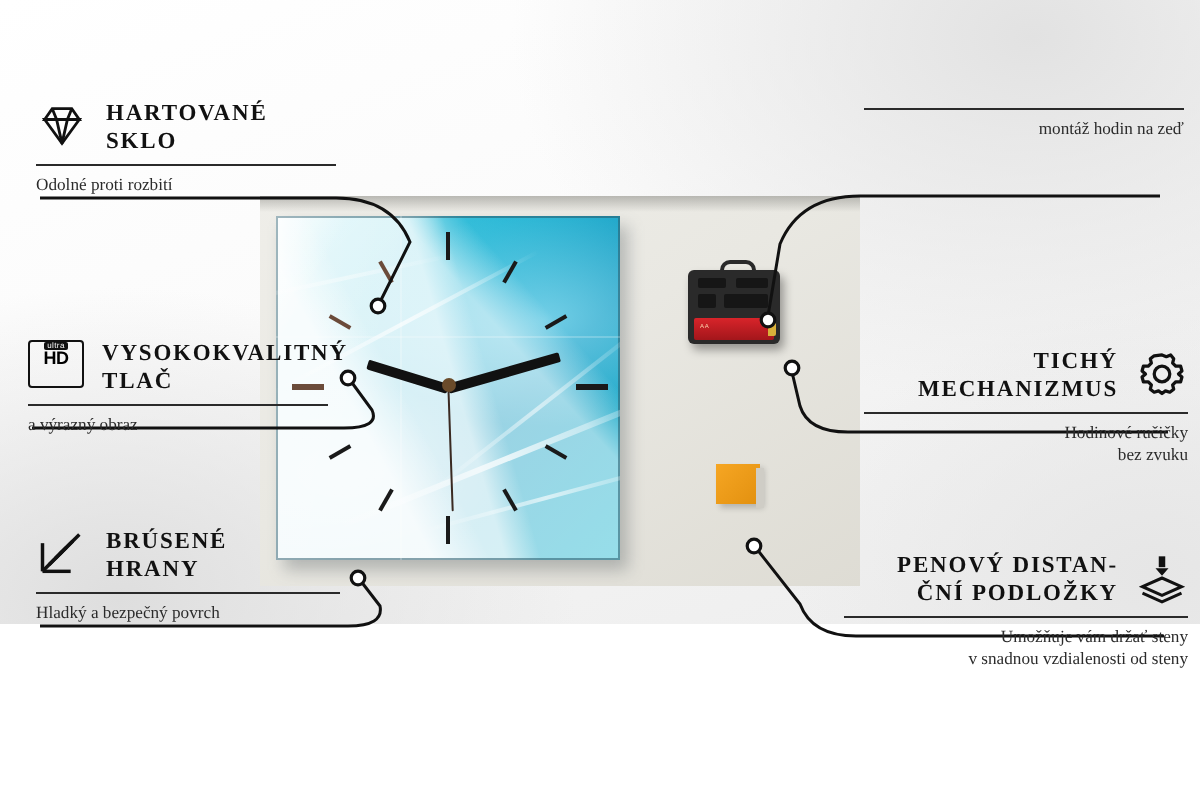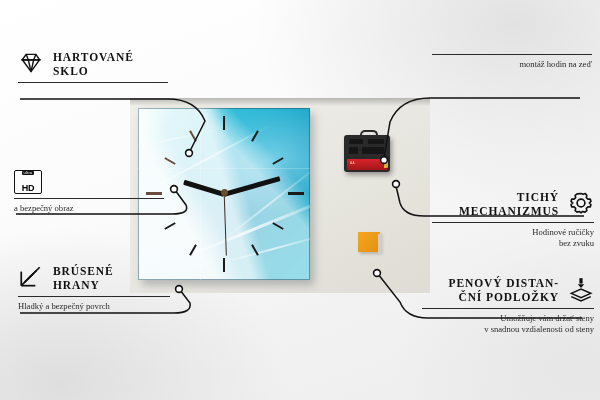--- a/index.html
+++ b/index.html
@@ -2,21 +2,21 @@
 <html><head>
 <meta charset="utf-8">
 <style>
   html,body{margin:0;padding:0;}
   body{
     width:600px;height:400px;overflow:hidden;
     font-family:"Liberation Serif", serif;
     background:#ffffff;
   }
   #page{
-    position:relative;width:600px;height:400px;
+    position:relative;width:600px;height:312px;
     background:
       radial-gradient(ellipse 420px 300px at 86% 6%, #e2e2e2 0%, rgba(226,226,226,0) 62%),
       radial-gradient(ellipse 380px 260px at 10% 96%, #dedede 0%, rgba(222,222,222,0) 60%),
       radial-gradient(ellipse 300px 220px at 96% 92%, #e6e6e6 0%, rgba(230,230,230,0) 60%),
       linear-gradient(160deg,#ffffff 0%,#fbfbfb 40%,#f2f2f2 70%,#ededed 100%);
   }
 
   
   .photo{position:absolute;left:130px;top:98px;width:300px;height:195px;overflow:hidden;}
   .wallbg{position:absolute;left:0;top:0;width:300px;height:195px;
@@ -80,24 +80,24 @@
   .lab.right .ttl{text-align:right;}
   .rule{height:1px;background:#2a2a2a;margin:4px 0 4px 0;}
   .sub{font-size:8.6px;line-height:11px;color:#2b2b2b;white-space:nowrap;}
   .lab.right .sub{text-align:right;}
   .ico{width:26px;height:26px;flex:0 0 26px;display:block;}
 
   .L1{left:18px;top:50px;}  .L1 .rule{width:150px;}
   .L2{left:14px;top:170px;} .L2 .rule{width:150px;}
   .L3{left:18px;top:264px;} .L3 .rule{width:152px;}
   .R1{right:8px;top:50px;}  .R1 .rule{width:160px;margin-left:auto;}
-  .R2{right:6px;top:174px;margin-top:16px;} .R2 .rule{width:162px;margin-left:auto;}
+  .R2{right:6px;top:174px;} .R2 .rule{width:162px;margin-left:auto;}
   .R3{right:6px;top:276px;} .R3 .rule{width:172px;margin-left:auto;}
   .hd{width:25px;height:22px;border:1.6px solid #111;border-radius:2px;display:flex;flex-direction:column;
-      align-items:center;justify-content:space-between;line-height:1;}
+      align-items:center;justify-content:flex-start;line-height:1;}
   .hd b{font-size:9px;font-family:"Liberation Sans",sans-serif;letter-spacing:-.3px;}
   .hd i{font-size:4px;font-style:normal;background:#111;color:#fff;padding:0 2px;border-radius:1px;letter-spacing:.2px;font-family:"Liberation Sans",sans-serif;}
 </style>
 </head>
 <body>
 
 <div id="page">
 
   <div class="photo">
     <div class="wallbg"></div>
@@ -178,31 +178,36 @@
           <path d="M4 9 L7.5 4 H16.5 L20 9 Z"></path>
         <path d="M7.5 4 L9.5 9 L12 20 L14.5 9 L16.5 4"></path>
           <path d="M4 9 H20"></path>
       </svg>
       <div>
         <div class="ttl">HARTOVANÉ</div>
         <div class="ttl">SKLO</div>
       </div>
     </div>
     <div class="rule"></div>
+    <div class="sub">Odolné proti rozbití</div>
   </div>
 
   <div class="lab L2">
     <div class="row">
       <div class="ico hd">
         <i>ultra</i>
         <b>HD</b>
       </div>
-    </div>
-    <div class="rule"></div>
-    <div class="sub">a bezpečný obraz</div>
+      <div>
+        <div class="ttl">VYSOKOKVALITNÝ</div>
+        <div class="ttl">TLAČ</div>
+      </div>
+    </div>
+    <div class="rule"></div>
+    <div class="sub">a výrazný obraz</div>
   </div>
 
   <div class="lab L3">
     <div class="row">
       <svg class="ico" viewBox="0 0 24 24" fill="none" stroke="#111" stroke-width="1.6">
         <path d="M3 20 L20 3"></path>
           <path d="M3 20 L16 20"></path>
           <path d="M3 20 L3 7"></path>
         <path d="M6 17 L17 6"></path>
           <path d="M9 14 L14 9"></path>

